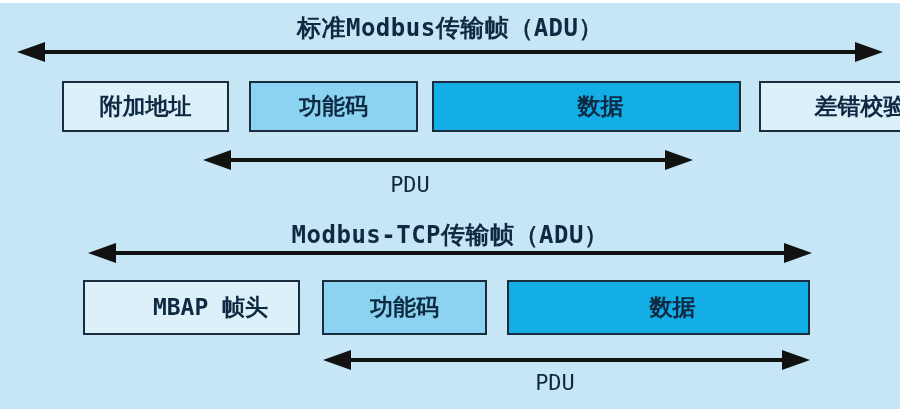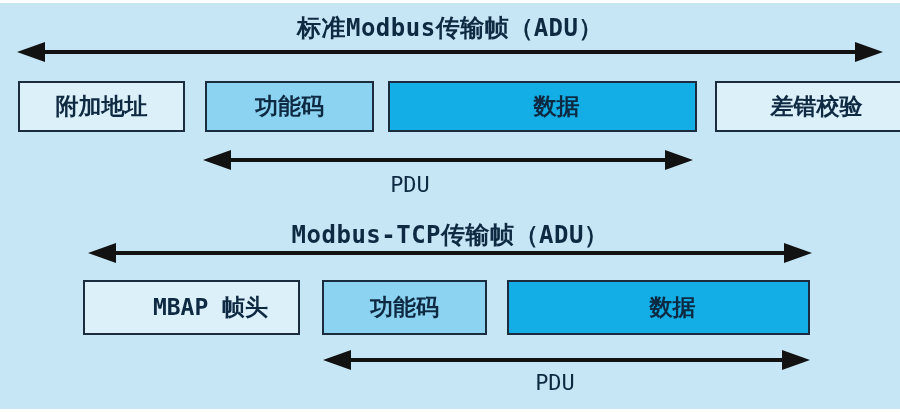--- a/index.html
+++ b/index.html
@@ -59,21 +59,21 @@
     border: 2px solid var(--border, #1B2C3E);
     display: flex; align-items: center; justify-content: center;
     font-size: 23px; font-weight: bold;
     color: var(--text, #0E2A42);
     white-space: nowrap;
   }
   .tone-light  { background: var(--box-light,  #DCF0FA); }
   .tone-medium { background: var(--box-medium, #8BD3F1); justify-content: center; }
   .tone-dark   { background: var(--box-dark,   #12AEE5); padding-left: 28px; }
 
-  .row-standard { top: 81px;  height: 51px; }
+  .row-standard { top: 81px;  height: 51px; margin-left: 44px; }
   .row-tcp      { top: 280px; height: 55px; }
 
   .box-addr  { left: 18px;  width: 167px; }
   .box-func1 { left: 205px; width: 169px; }
   .box-data1 { left: 388px; width: 309px; }
   .box-crc   { left: 715px; width: 203px; font-family: Liberation Mono, monospace; }
 
   .box-mbap  { left: 83px;  width: 217px; padding-left: 38px; }
   .box-func2 { left: 322px; width: 165px; }
   .box-data2 { left: 507px; width: 303px; }

